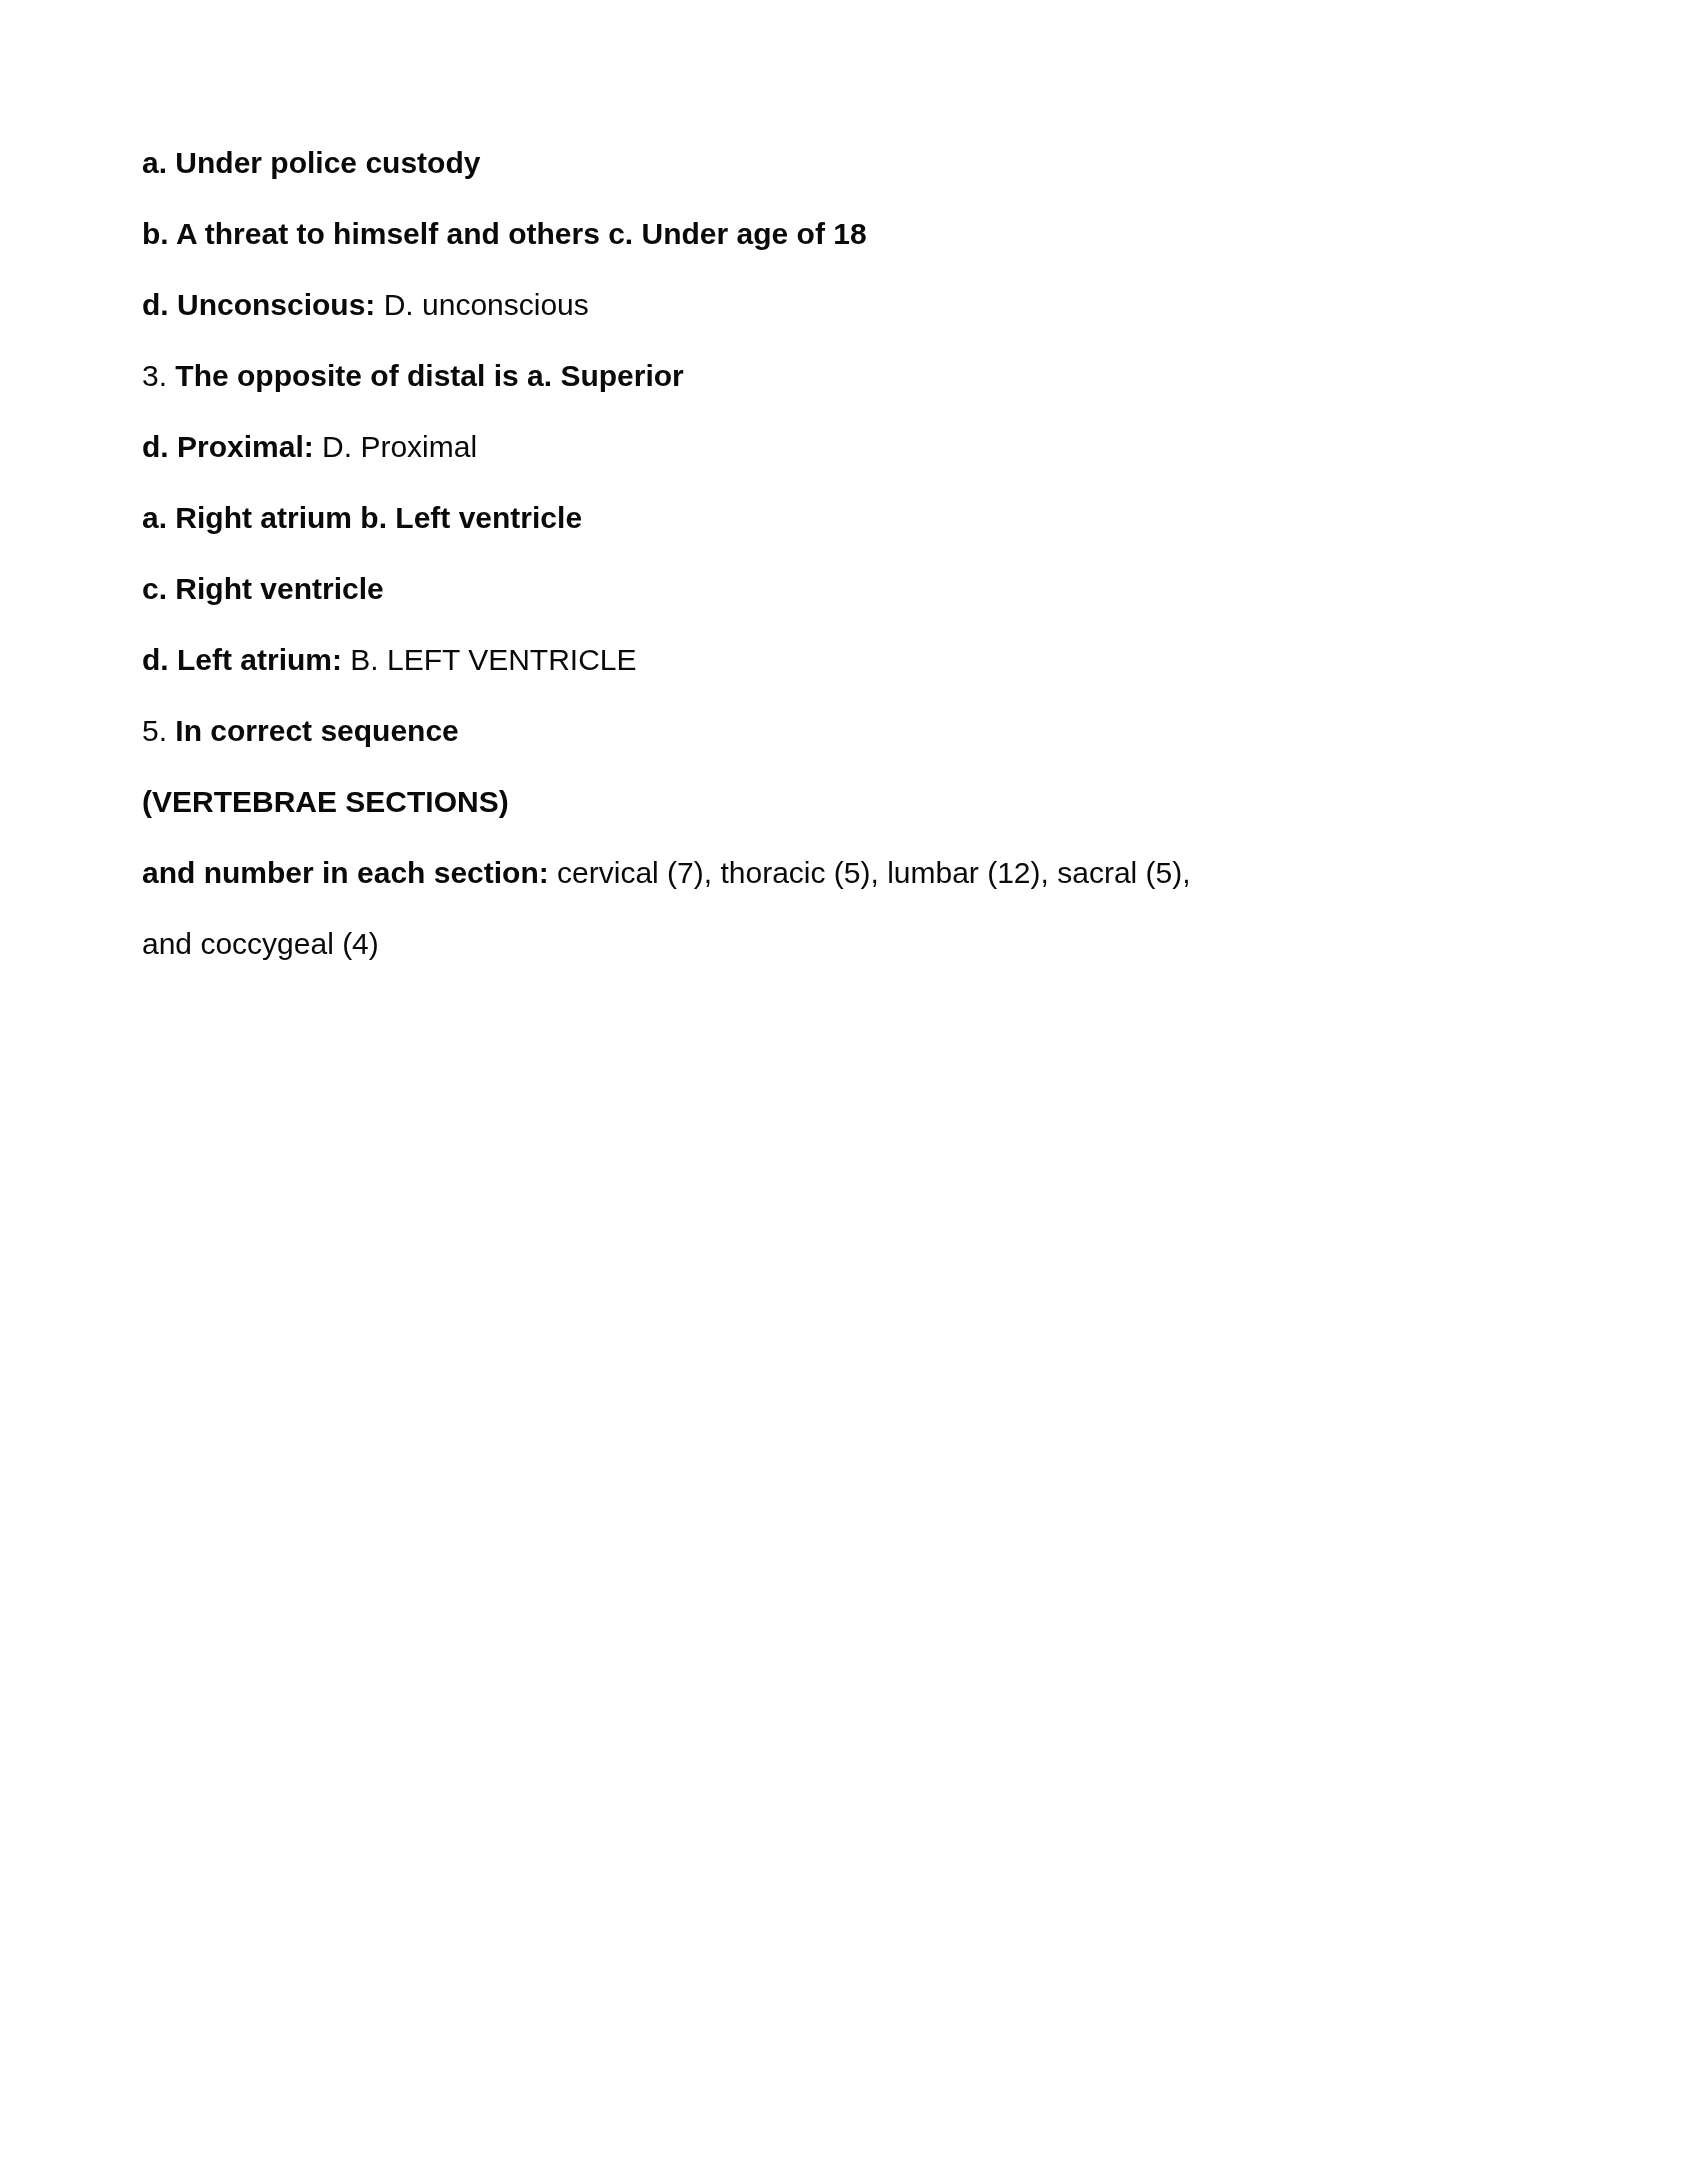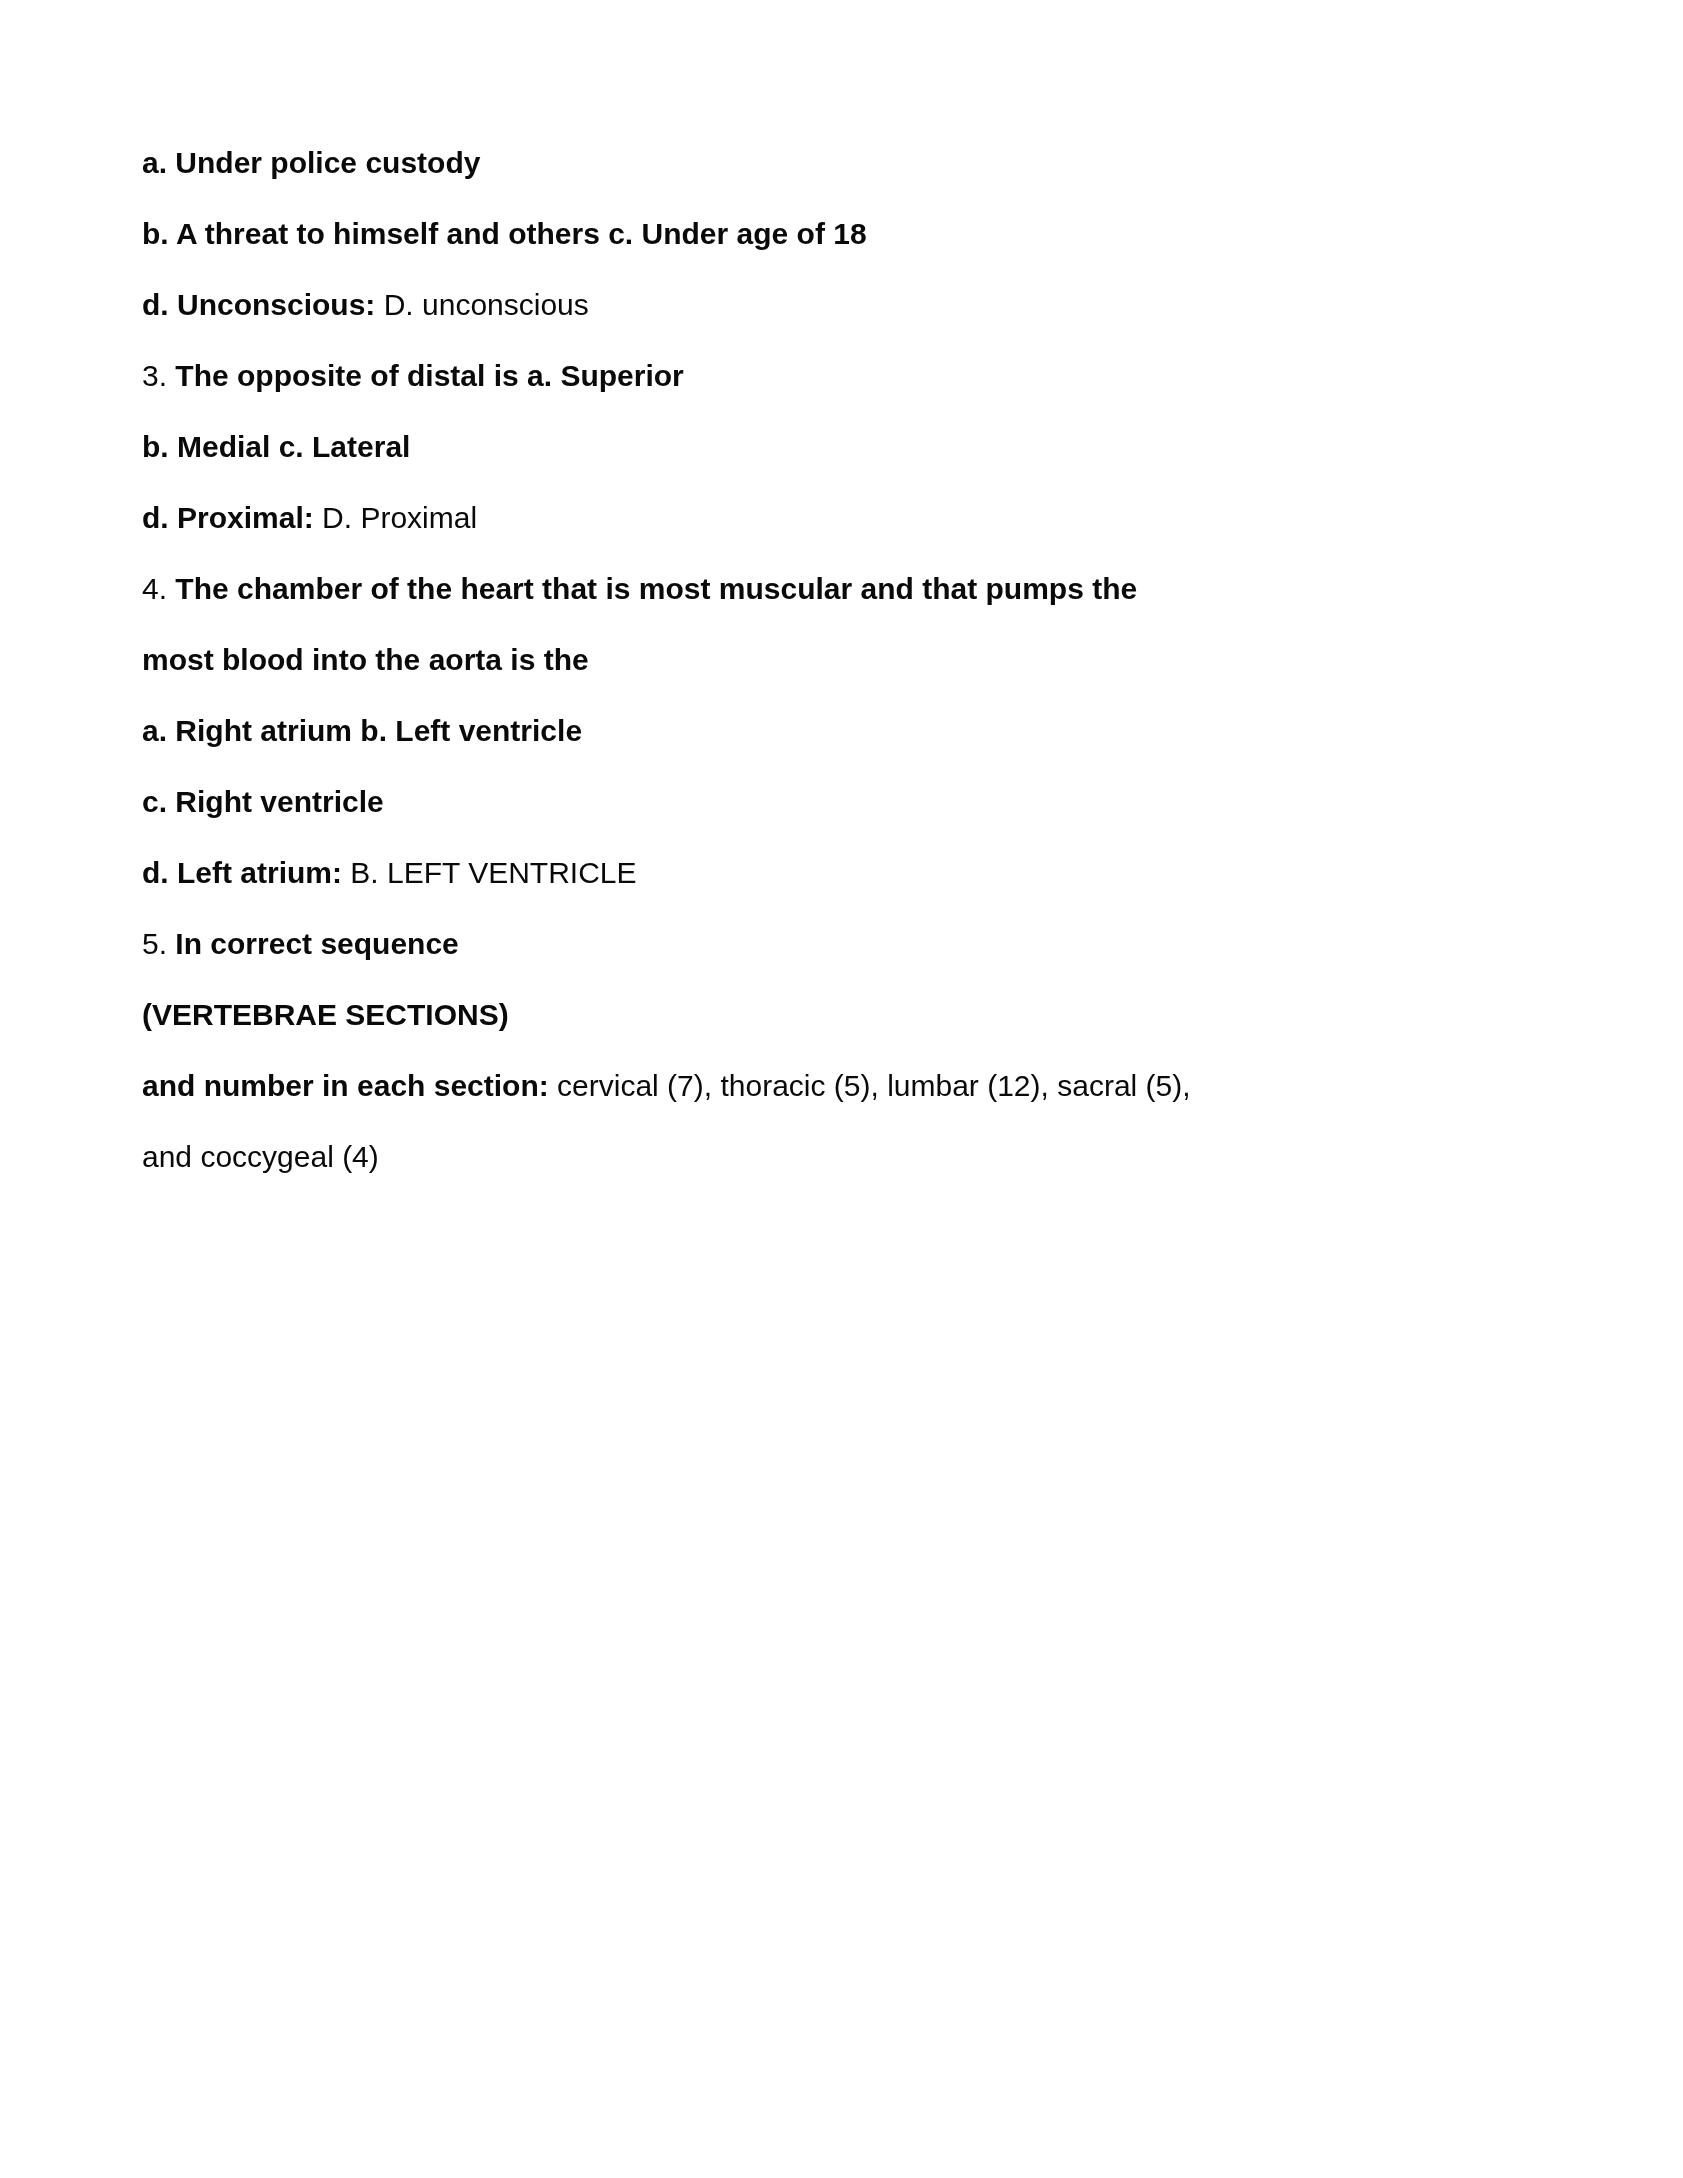--- a/index.html
+++ b/index.html
@@ -43,23 +43,21 @@
 </style>
 </head>
 <body>
 
 <div id="page" style="background: rgb(255, 255, 255);">
   <div id="doc-body" style="color: rgb(10, 10, 10);">
       <div class="para"><span class="b">a. Under police custody</span></div>
       <div class="para"><span class="b">b. A threat to himself and others c. Under age of 18</span></div>
       <div class="para"><span class="b">d. Unconscious:</span><span class="r"> D. unconscious</span></div>
       <div class="para"><span class="r">3. </span><span class="b">The opposite of distal is a. Superior</span></div>
-      <div class="para"><span class="b">b. Medial c. Lateral</span></div>
       <div class="para"><span class="b">d. Proximal:</span><span class="r"> D. Proximal</span></div>
-      <div class="para"><span class="r">4. </span><span class="b">The chamber of the heart that is most muscular and that pumps the most blood into the aorta is the</span></div>
       <div class="para"><span class="b">a. Right atrium b. Left ventricle</span></div>
       <div class="para"><span class="b">c. Right ventricle</span></div>
       <div class="para"><span class="b">d. Left atrium:</span><span class="r"> B. LEFT VENTRICLE</span></div>
       <div class="para"><span class="r">5. </span><span class="b">In correct sequence</span></div>
       <div class="para"><span class="b">(VERTEBRAE SECTIONS)</span></div>
       <div class="para"><span class="b">and number in each section:</span><span class="r"> cervical (7), thoracic (5), lumbar (12), sacral (5), and coccygeal (4)</span></div>
     </div>
 </div>
 
 

